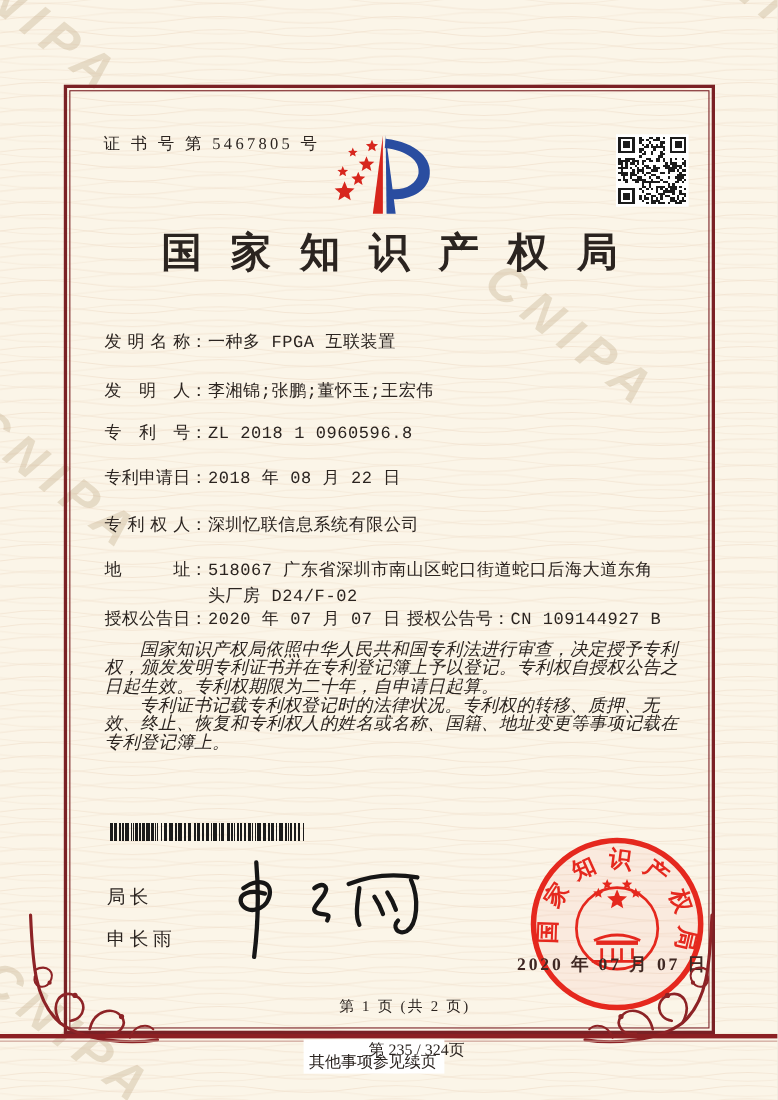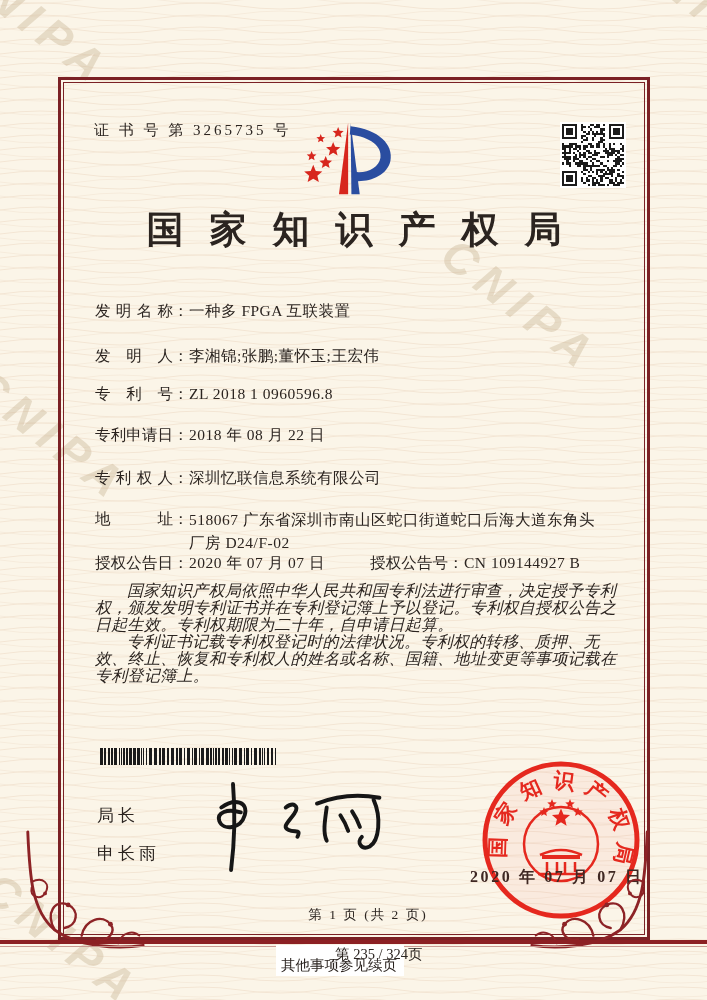--- a/index.html
+++ b/index.html
@@ -12,21 +12,21 @@
         color:rgba(199,180,148,.40);transform:rotate(38deg);white-space:nowrap;}
   .frame{position:absolute;left:58px;top:77px;width:592px;height:863px;box-sizing:border-box;
         border:3px solid #7b2125;z-index:2;}
   .frame-inner{position:absolute;inset:2px;border:1px solid #7b2125;}
   .certno{position:absolute;left:94px;top:121px;font-size:15px;letter-spacing:3px;z-index:3;}
   .logo{position:absolute;left:295px;top:113px;z-index:3;}
   .qr{position:absolute;left:560px;top:122px;z-index:3;}
   .title{position:absolute;left:58px;top:205px;width:592px;text-align:center;font-size:37px;
         font-weight:bold;letter-spacing:26px;text-indent:26px;z-index:3;}
   .row{position:absolute;left:95px;display:flex;align-items:flex-start;font-size:15.5px;
-        line-height:22px;z-index:3;white-space:nowrap;}
+        line-height:22px;z-index:3;white-space:nowrap;font-family:Liberation Mono, monospace;}
   .lbl{display:inline-block;width:78px;text-align:justify;text-align-last:justify;}
   .colon{display:inline-block;width:16px;}
   .val{letter-spacing:.5px;}
   .addr{white-space:normal;width:420px;line-height:23px;}
   .paras{position:absolute;left:95px;top:582px;width:526px;font-size:16px;line-height:17px;
         font-style:italic;z-index:3;}
   .paras p{margin:0;text-indent:2em;letter-spacing:.3px;}
   .barcode{position:absolute;left:100px;top:748px;z-index:3;}
   .director{position:absolute;left:97px;top:797px;font-size:17px;line-height:38px;
         letter-spacing:4px;z-index:3;}
@@ -65,21 +65,21 @@
   <div class="watermark" style="left:-60px;top:-8px">CNIPA</div>
   <div class="watermark" style="left:612px;top:-22px">CNIPA</div>
   <div class="watermark" style="left:428px;top:278px">CNIPA</div>
   <div class="watermark" style="left:-42px;top:408px">CNIPA</div>
   <div class="watermark" style="left:-30px;top:912px">CNIPA</div>
 
   <div class="frame">
     <div class="frame-inner"></div>
   </div>
 
-  <div class="certno">证 书 号 第 3265735 号</div>
+  <div class="certno">证 书 号 第 5467805 号</div>
 
   <svg class="logo" width="112" height="92" viewBox="0 0 135 95" aria-hidden="true">
     <defs>
       <path id="star" d="M0,-10 L2.64,-3.64 L9.51,-3.09 L4.28,1.39 L5.88,8.09 L0,4.5 L-5.88,8.09 L-4.28,1.39 L-9.51,-3.09 L-2.64,-3.64 Z"></path>
     </defs>
     <path d="M64,4 L53,90 L64,90 Z" fill="#d7261d"></path>
     <path d="M67,4 L68,90 L78,90 Z" fill="#2a4da0"></path>
     <path d="M67,8 C101,12 119,30 115,50 C111,68 89,76 71,74 L72,63 C87,65 101,58 103,46 C105,32 91,21 66,18 Z" fill="#2a4da0"></path>
     <g fill="#d7261d">
       <use href="#star" transform="translate(22,66) scale(1.15)"></use>

